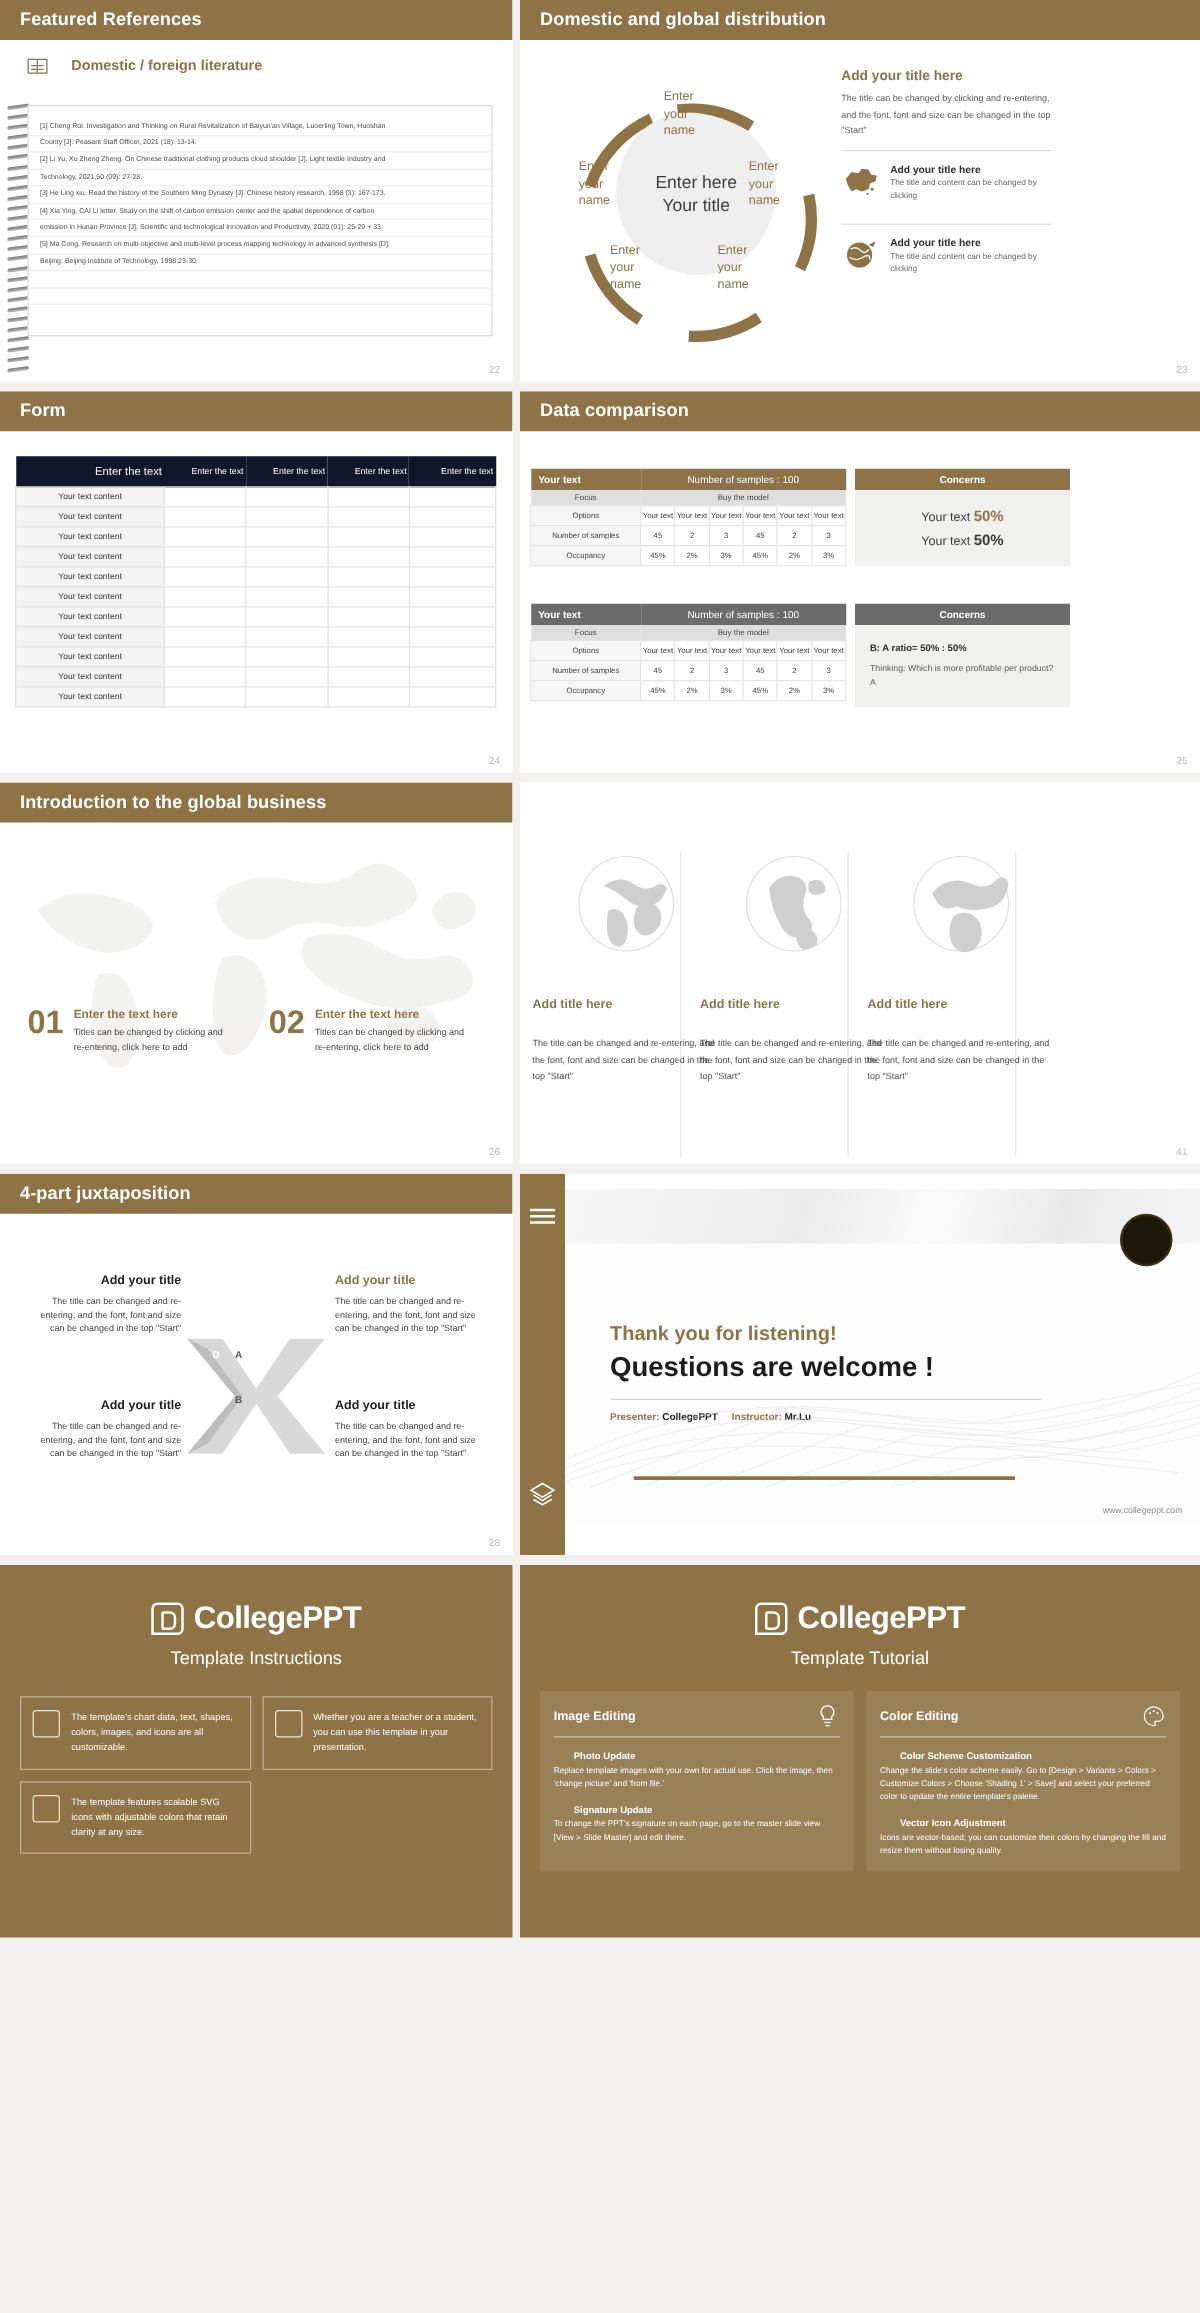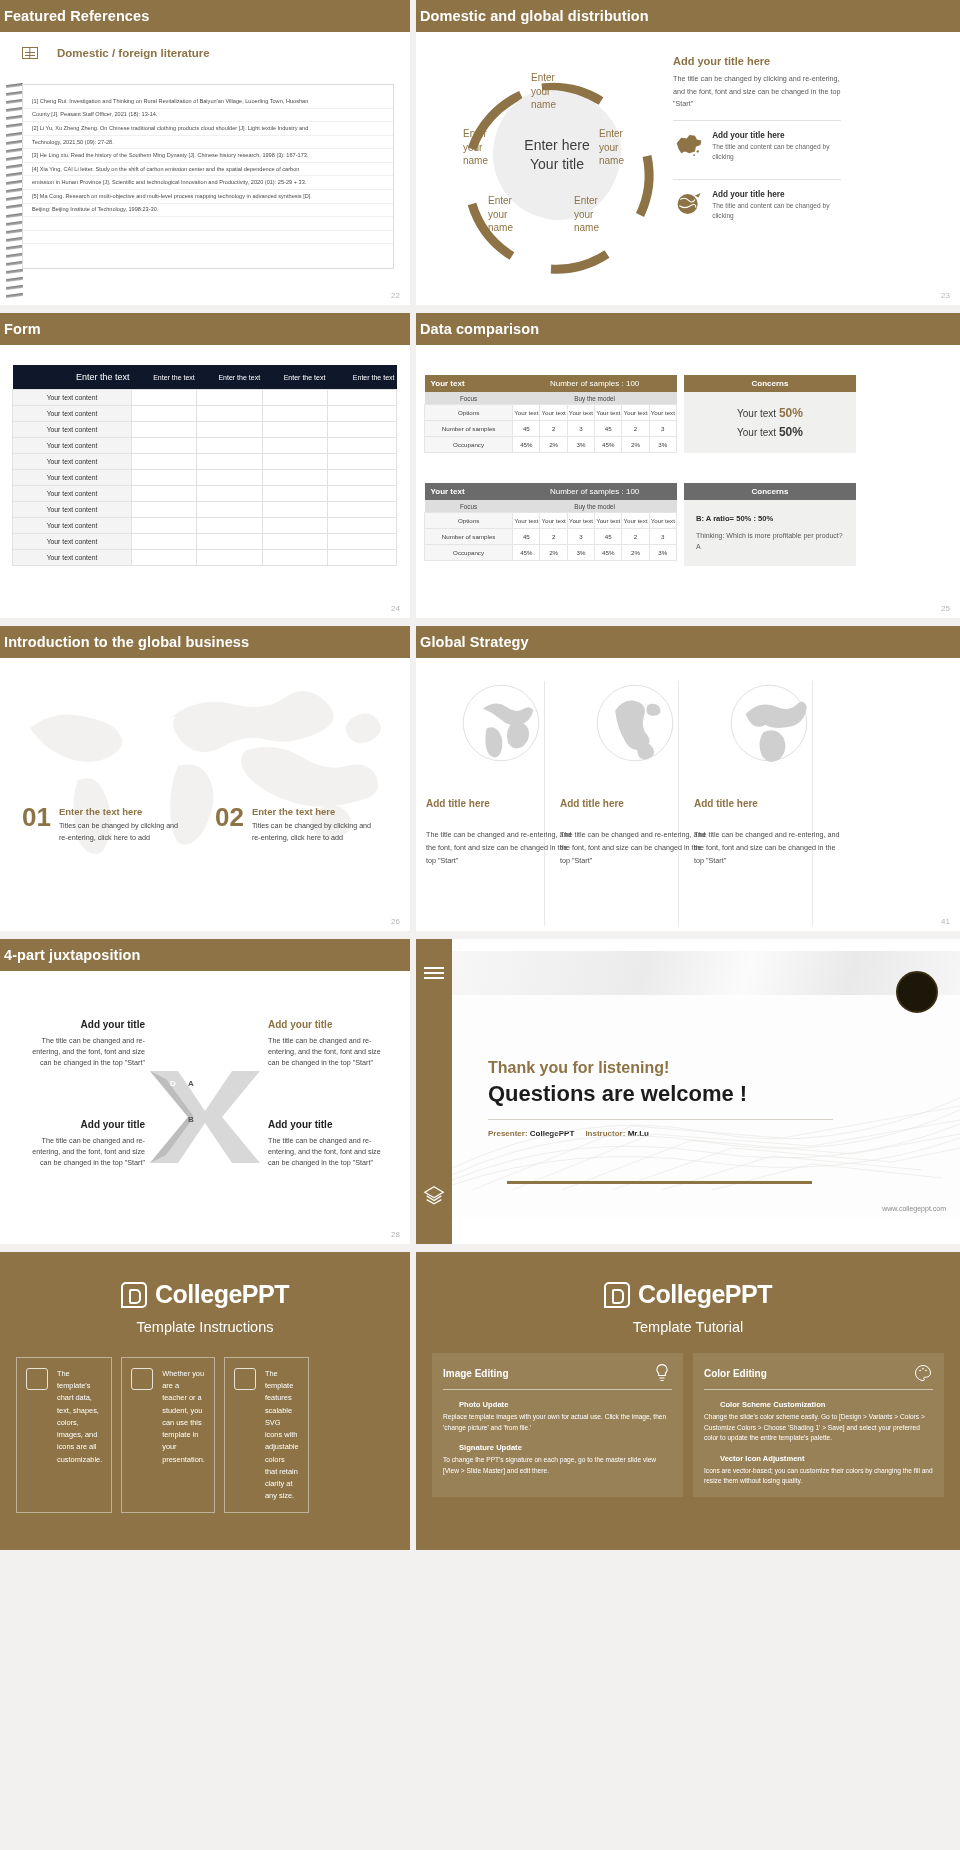--- a/index.html
+++ b/index.html
@@ -13,21 +13,21 @@
 
   
   .slide { position: absolute; background:#ffffff; overflow:hidden; }
   .slide-head {
     position:absolute; left:0; top:0; width:100%; height:32px;
     background:#8d7345;
     display:flex; align-items:center;
   }
   .slide-head .title {
     color:#ffffff; font-weight:bold; font-size:14.5px;
-    padding-left:4px; letter-spacing:.1px;
+    padding-left:16px; letter-spacing:.1px;
   }
   .pagenum {
     position:absolute; right:10px; bottom:5px;
     font-size:8px; color:#b9b6b2;
   }
 
   
   .ref-sub { position:absolute; left:22px; top:47px; display:flex; align-items:center; gap:19px; }
   .ref-sub .lbl { color:#8d7345; font-weight:bold; font-size:11.5px; }
   .book-ico { width:16px; height:12px; border:1.4px solid #8d7345; position:relative; }
@@ -140,21 +140,21 @@
   .ty-meta { position:absolute; left:36px; top:178px; font-size:8px; color:#8d7345; font-weight:bold; }
   .ty-meta b { color:#222; }
   .ty-url { position:absolute; right:14px; bottom:6px; font-size:7px; color:#8a8a8a; }
   .ty-gold-rule { position:absolute; left:55px; bottom:34px; width:305px; height:3px; background:#8d7345; }
 
   
   .fp { position:absolute; background:#8d7345; color:#fff; }
   .fp .logo-row { display:flex; justify-content:center; align-items:center; gap:8px; margin-top:28px; }
   .fp .brand { font-size:25px; font-weight:bold; letter-spacing:-.5px; }
   .fp .sub { text-align:center; font-size:14.5px; margin-top:10px; font-weight:normal; }
-  .fp .grid { display:grid; grid-template-columns:1fr 1fr 1fr 1fr; gap:9px; padding:22px 16px 0 16px; }
+  .fp .grid { display:grid; grid-template-columns:1fr 1fr; gap:9px; padding:22px 16px 0 16px; }
   .fcard { border:1px solid rgba(255,255,255,.45); padding:10px 9px; display:flex; gap:9px; }
   .fcard p { font-size:7.4px; line-height:1.65; }
   .fico { width:22px; height:22px; flex:0 0 22px; border:1.2px solid rgba(255,255,255,.8); border-radius:3px; }
 
   .tut-col { background:rgba(255,255,255,.10); padding:10px 11px; }
   .tut-col .ch { display:flex; justify-content:space-between; align-items:center;
                  border-bottom:1px solid rgba(255,255,255,.55); padding-bottom:6px; }
   .tut-col .ch span { font-size:10px; font-weight:bold; }
   .tut-col h6 { font-size:7.6px; font-weight:bold; margin:10px 16px 3px; }
   .tut-col p { font-size:6.6px; line-height:1.6; }
@@ -518,23 +518,20 @@
       <div class="num">02</div>
       <div>
         <h5>Enter the text here</h5>
         <p>Titles can be changed by clicking and re-entering, click here to add</p>
       </div>
     </div>
     <div class="pagenum">26</div>
   </div>
 
   <div class="slide" style="left:416px;top:626px;width:544px;height:305px;">
-    <div class="slide-head">
-      <div class="title">Global Strategy</div>
-    </div>
 
     <div class="gsep" style="left:128px;"></div>
     <div class="gsep" style="left:262px;"></div>
     <div class="gsep" style="left:396px;"></div>
 
     <div class="gcol" style="left:10px;">
       <svg width="90" height="90" viewBox="0 0 100 100" style="display:block;margin:0 auto 30px;">
         <circle cx="50" cy="50" r="42" fill="#fff" stroke="#dcdcdc" stroke-width="1"></circle>
         <path d="M30 34 q14 -10 26 -2 10 8 20 2 6 -4 10 2 -4 14 -16 16 -12 2 -20 -6 -10 -8 -20 -12z" fill="#cfcfcf"></path>
         <path d="M34 56 q8 -4 14 4 6 10 2 22 -4 10 -12 4 -8 -8 -4 -30z" fill="#cfcfcf"></path>

